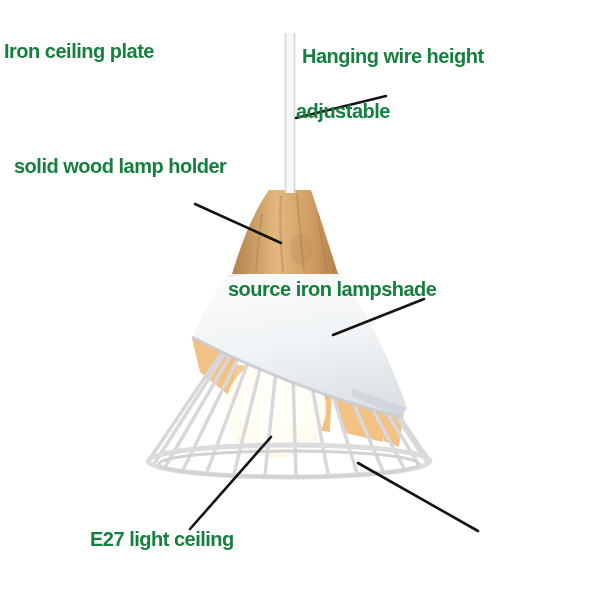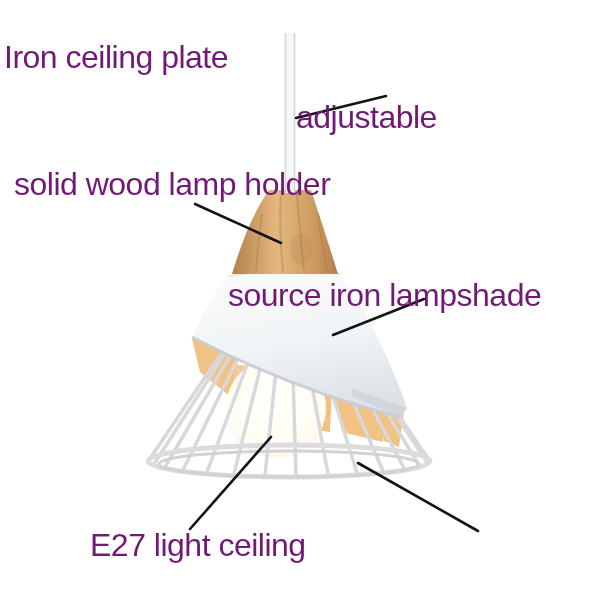--- a/index.html
+++ b/index.html
@@ -13,30 +13,31 @@
     position:relative;
     width:600px;height:600px;
     background:#ffffff;
   }
   #lamp-svg{
     position:absolute;left:0;top:0;
     width:600px;height:600px;
   }
   .label{
     position:absolute;
-    font-size:32px;
+    font-size:20px;
     line-height:1.05;
-    color:#701a75;
+    color:#15803d;
     white-space:nowrap;
     letter-spacing:-0.5px;
+    font-weight:bold;
   }
   .lbl-ceiling  {left:4px;   top:41px;}
   .lbl-wire1    {left:302px; top:46px;}
   .lbl-wire2    {left:296px; top:101px;}
-  .lbl-wood     {left:14px;  top:168px;}
+  .lbl-wood     {left:14px;  top:156px;}
   .lbl-shade    {left:228px; top:279px;}
   .lbl-e27      {left:90px;  top:529px;}
   .lbl-aluminum {left:372px; top:527px;}
 </style>
 </head>
 <body>
 
 <div id="stage">
 
   <svg id="lamp-svg" viewBox="0 0 600 600" xmlns="http://www.w3.org/2000/svg">
@@ -123,17 +124,18 @@
     <g stroke-width="2.6" stroke-linecap="round" stroke="#141414">
       <line x1="296" y1="118" x2="386" y2="96"></line>
       <line x1="195" y1="204" x2="281" y2="243"></line>
       <line x1="333" y1="335" x2="424" y2="299"></line>
       <line x1="271" y1="437" x2="190" y2="529"></line>
       <line x1="358" y1="463" x2="478" y2="531"></line>
     </g>
   </svg>
 
   <div class="label lbl-ceiling">Iron ceiling plate</div>
+  <div class="label lbl-wire1">Hanging wire height</div>
   <div class="label lbl-wire2">adjustable</div>
   <div class="label lbl-wood">solid wood lamp holder</div>
   <div class="label lbl-shade">source iron lampshade</div>
   <div class="label lbl-e27">E27 light ceiling</div>
 </div>
 
 </body></html>

